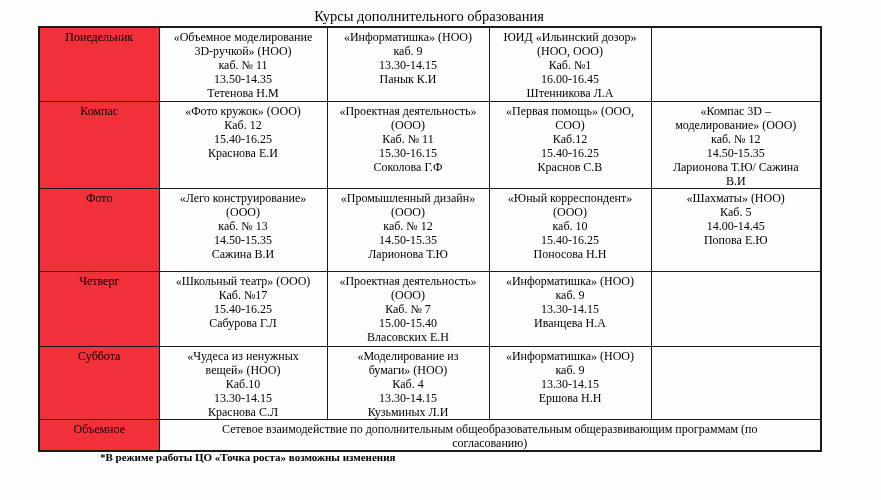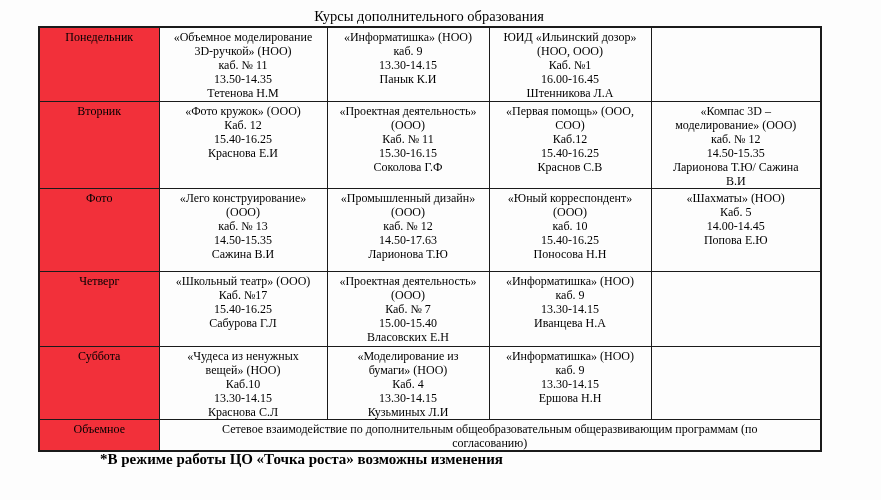--- a/index.html
+++ b/index.html
@@ -44,21 +44,21 @@
   }
   td.sat {
     line-height: 13px;
     padding-top: 2px;
     margin-top: 39px;
   }
   .footnote {
     position: absolute;
     top: 451px;
     left: 100px;
-    font-size: 15px;
+    font-size: 11px;
     font-weight: bold;
   }
 </style>
 </head>
 <body>
 
 <div class="page">
 
   <div class="title">Курсы дополнительного образования</div>
 
@@ -83,21 +83,21 @@
 13.30-14.15
 Панык К.И</td>
         <td>ЮИД «Ильинский дозор»
 (НОО, ООО)
 Каб. №1
 16.00-16.45
 Штенникова Л.А</td>
         <td></td>
       </tr>
       <tr style="height:87px">
-        <td class="day">Вторник</td>
+        <td class="day">Компас</td>
         <td>«Фото кружок» (ООО)
 Каб. 12
 15.40-16.25
 Краснова Е.И</td>
         <td>«Проектная деятельность»
 (ООО)
 Каб. № 11
 15.30-16.15
 Соколова Г.Ф</td>
         <td>«Первая помощь»  (ООО,
@@ -115,21 +115,21 @@
       <tr style="height:83px">
         <td class="day">Фото</td>
         <td>«Лего конструирование»
 (ООО)
 каб. № 13
 14.50-15.35
 Сажина В.И</td>
         <td>«Промышленный дизайн»
 (ООО)
 каб. № 12
-14.50-17.63
+14.50-15.35
 Ларионова Т.Ю</td>
         <td>«Юный корреспондент»
 (ООО)
 каб. 10
 15.40-16.25
 Поносова Н.Н</td>
         <td>«Шахматы» (НОО)
 Каб. 5
 14.00-14.45
 Попова Е.Ю</td>

